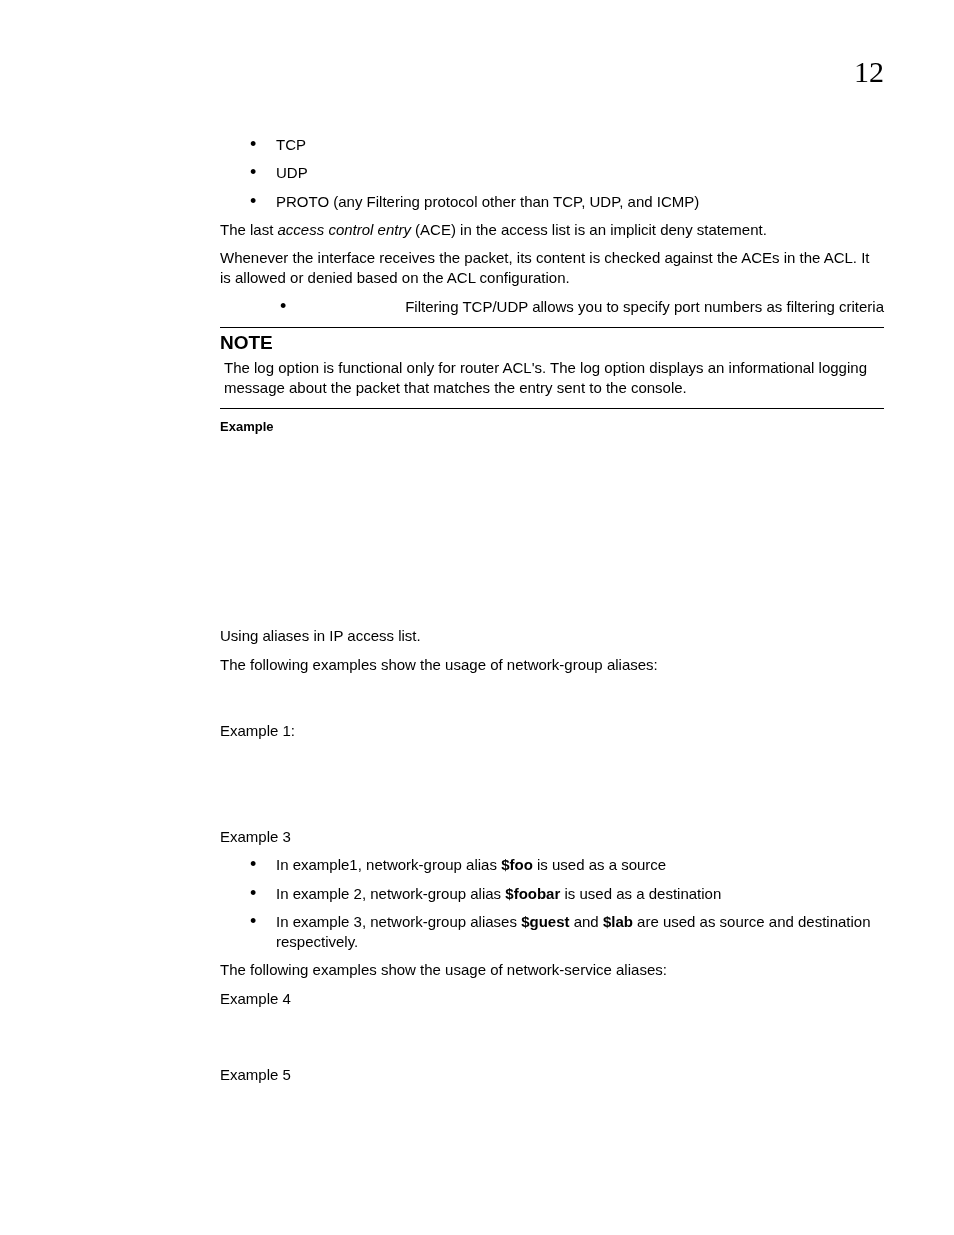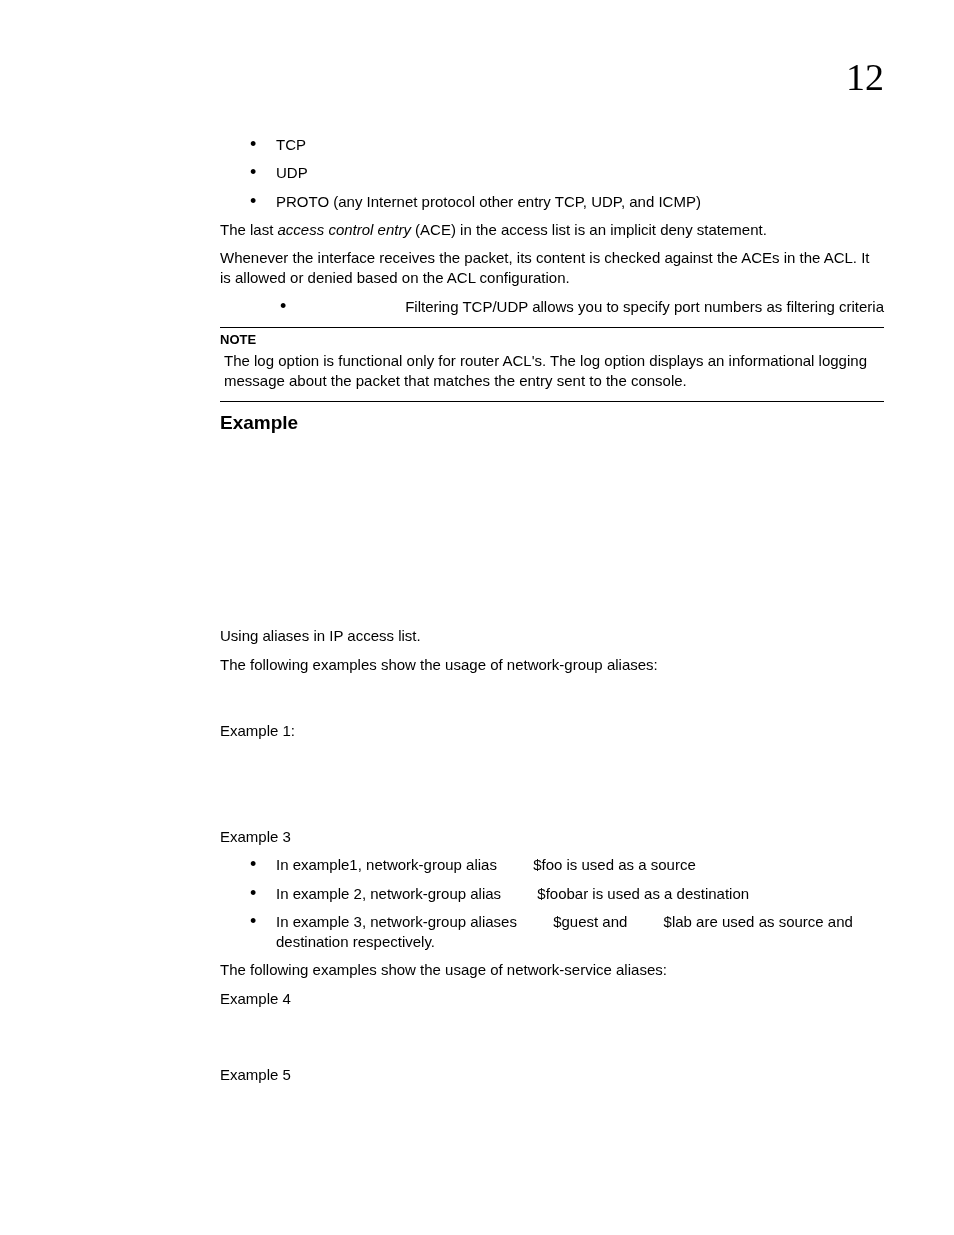--- a/index.html
+++ b/index.html
@@ -13,21 +13,21 @@
     height: 1235px;
     position: relative;
   }
   .page {
     padding: 55px 70px 40px 220px;
   }
   .page-number {
     position: absolute;
     top: 55px;
     right: 70px;
-    font-size: 38px;
+    font-size: 30px;
     font-family: Georgia, 'Times New Roman', serif;
   }
   .content {
     margin-top: 80px;
   }
   ul.bulleted {
     list-style: none;
     padding-left: 30px;
     margin: 0 0 8px 0;
   }
@@ -57,58 +57,57 @@
     font-style: italic;
   }
   .note-block {
     border-top: 1px solid #000;
     border-bottom: 1.5px solid #000;
     padding: 4px 0 6px 0;
     margin: 10px 0;
   }
   .note-label {
     font-weight: bold;
-    font-size: 13px;
+    font-size: 19px;
     margin: 0 0 2px 0;
   }
   .note-text {
     margin: 4px;
     line-height: 1.35;
   }
   .example-label {
     font-weight: bold;
-    font-size: 19px;
+    font-size: 13px;
     margin: 6px 0 4px 0;
   }
   .big-gap {
     height: 180px;
   }
   .small-gap {
     height: 30px;
   }
   .med-gap {
     height: 40px;
   }
   .bold-inline {
-    font-weight: normal;
-    margin-left: 32px;
+    font-weight: bold;
   }
 </style>
 </head>
 <body>
 
 <div class="page">
   <div class="page-number">12</div>
 
   <div class="content">
 
     <ul class="bulleted">
       <li>TCP</li>
       <li>UDP</li>
-      <li>PROTO (any Internet protocol other entry TCP, UDP, and ICMP)</li>
+      <li>PROTO (any Filtering protocol other than TCP, UDP, and ICMP)</li>
     </ul>
 
     <p>
       <span>The last </span><span class="italic">access control entry</span><span> (ACE) in the access list is an implicit deny statement.</span>
     </p>
 
     <p>Whenever the interface receives the packet, its content is checked against the ACEs in the ACL. It is allowed or denied based on the ACL configuration.</p>
 
     <ul class="bulleted indented">
       <li>Filtering TCP/UDP allows you to specify port numbers as filtering criteria</li>

